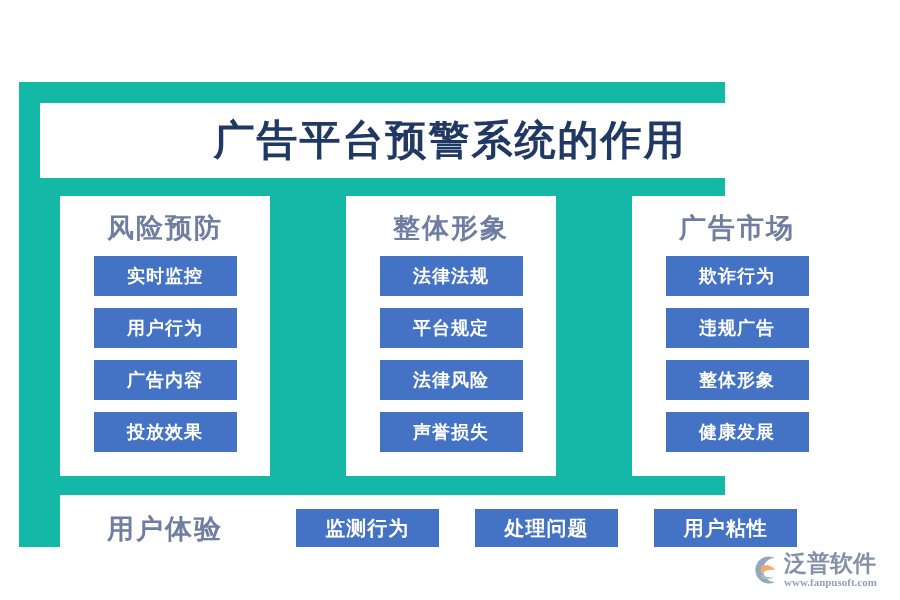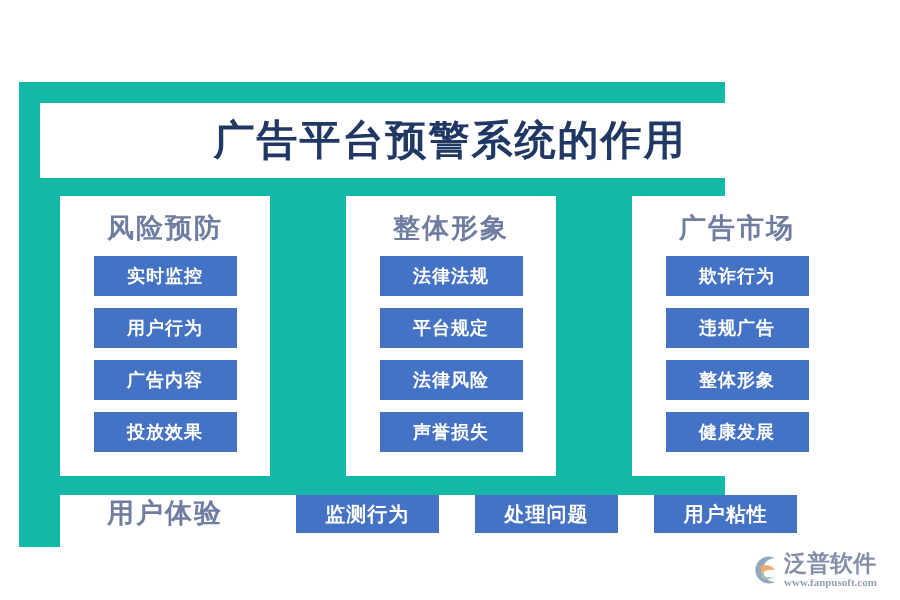--- a/index.html
+++ b/index.html
@@ -94,21 +94,21 @@
 
   
   #bottom-bar {
     position: absolute;
     left: 41px;
     top: 413px;
     width: 748px;
     height: 52px;
     background: #ffffff;
     display: flex;
-    align-items: flex-start;
+    align-items: flex-end;
     box-sizing: border-box;
   }
   #bottom-label {
     width: 210px;
     text-align: center;
     font-size: 27px;
     font-weight: 700;
     color: #6f7ea0;
     letter-spacing: 2px;
     white-space: nowrap;

